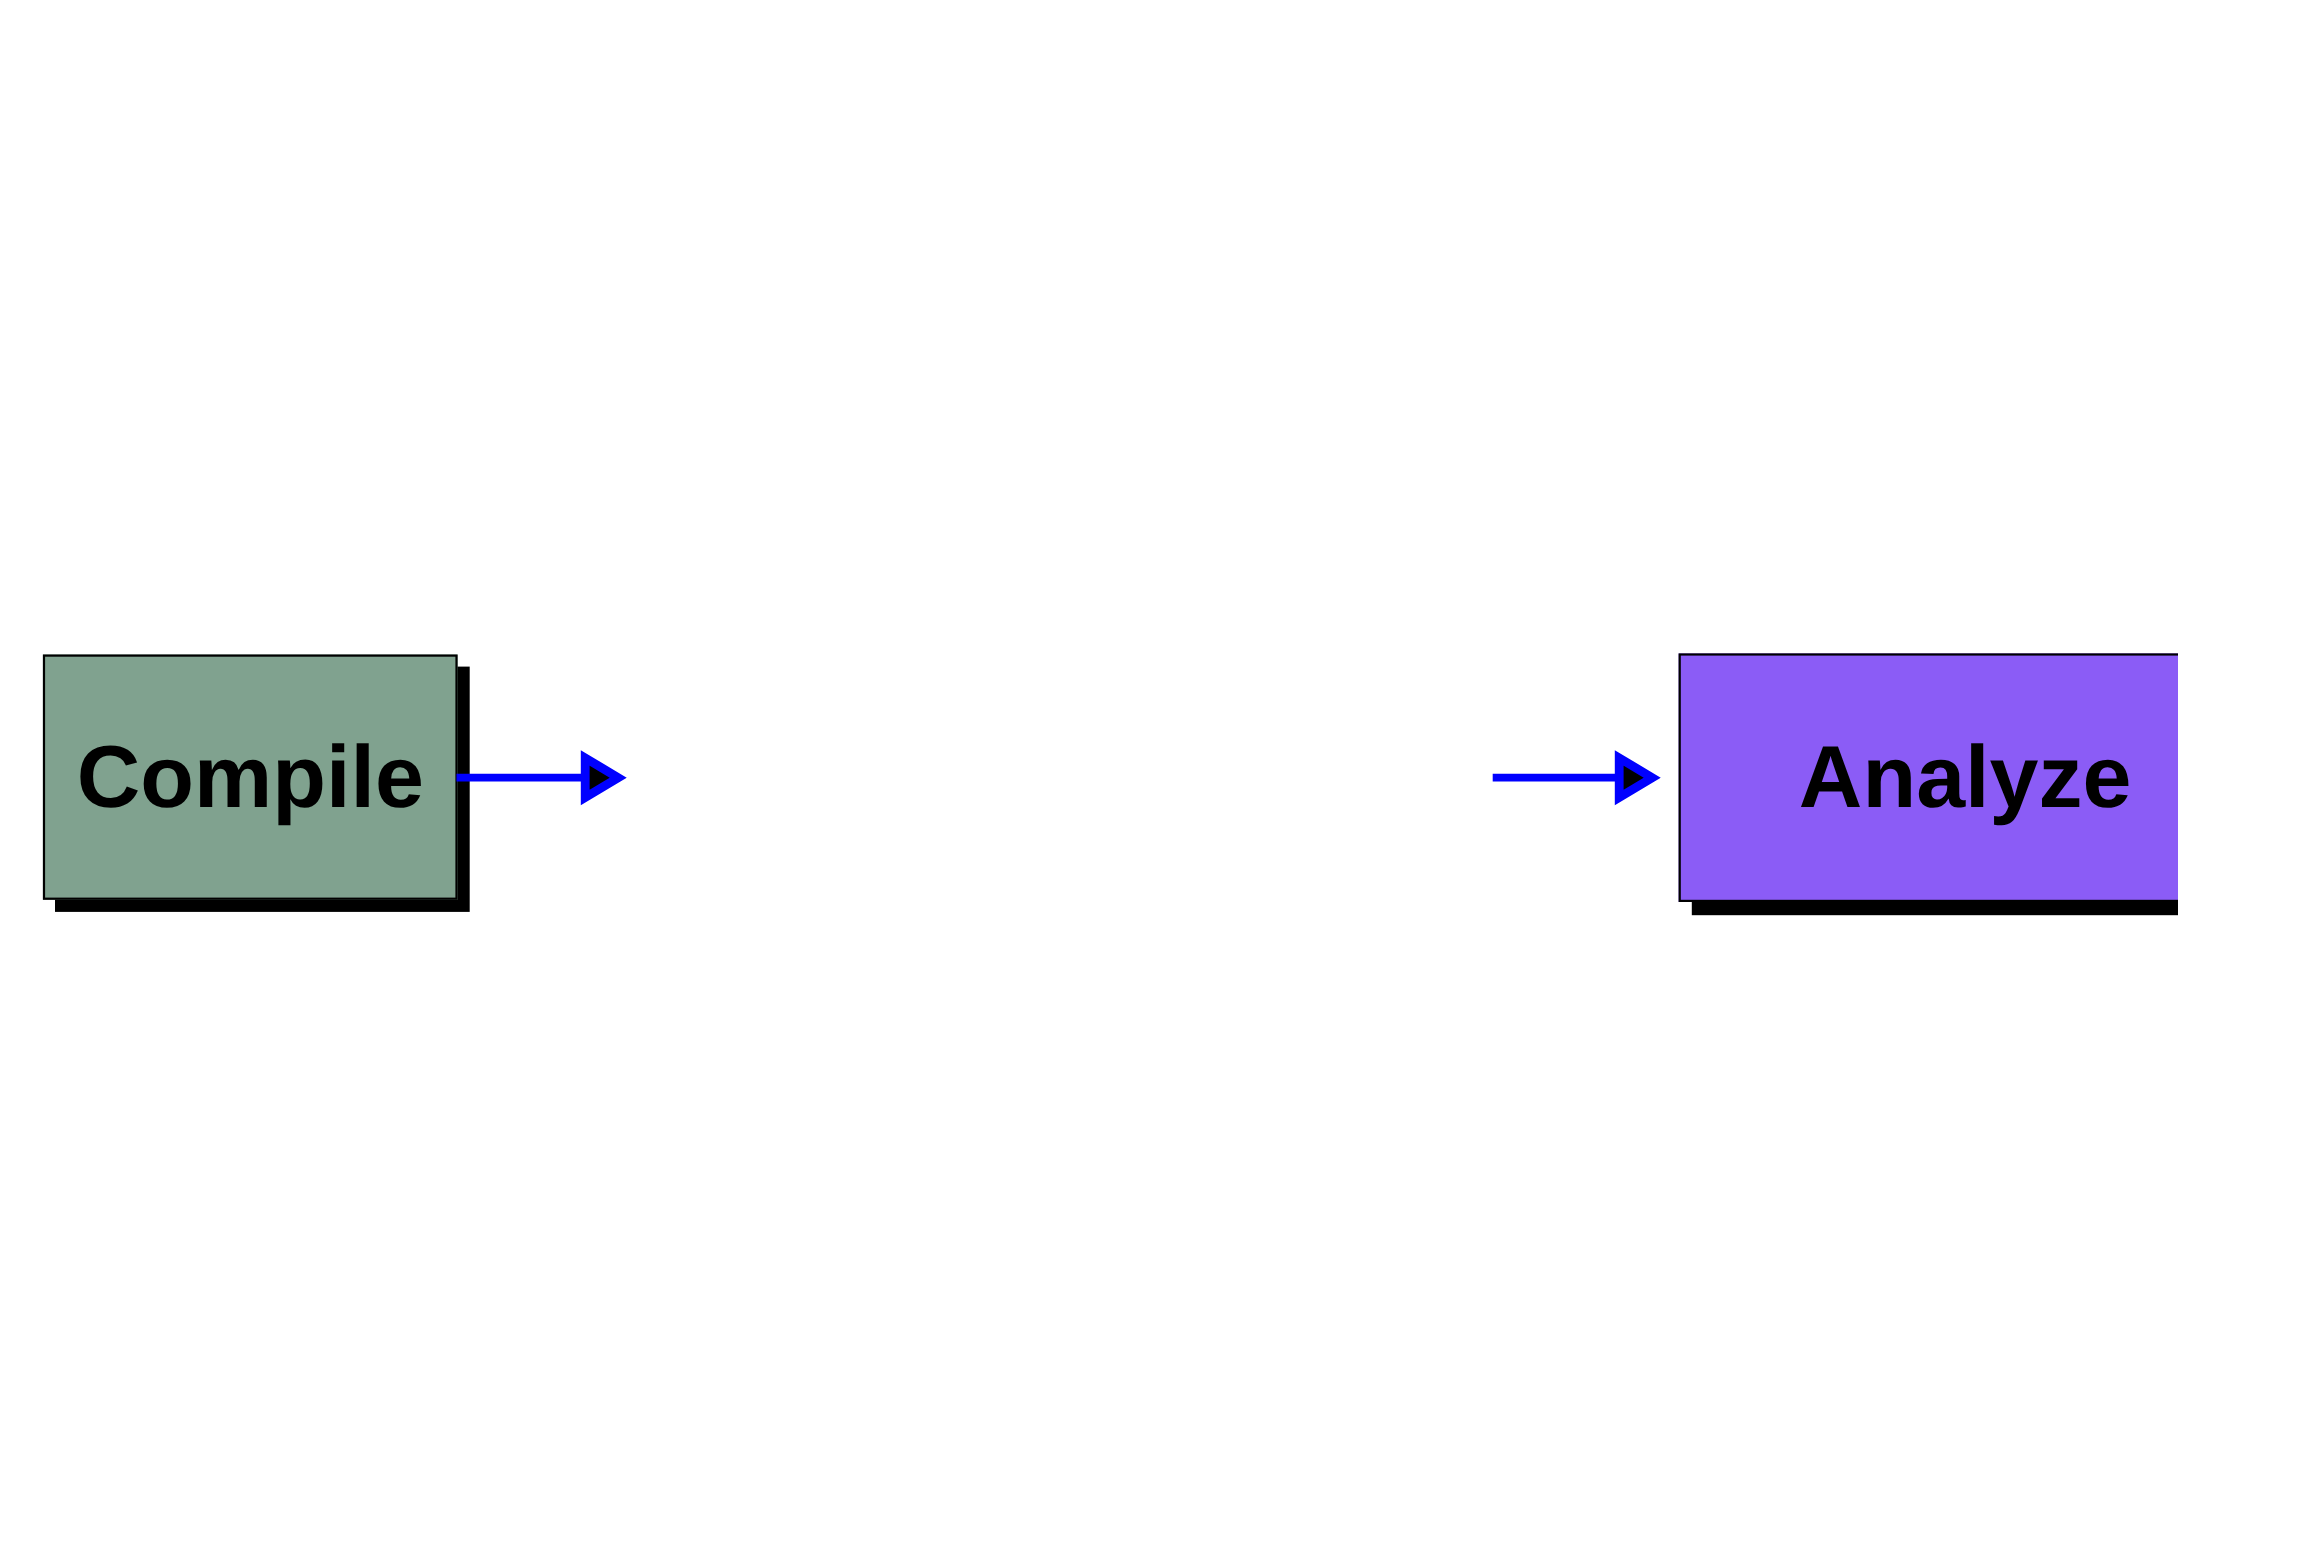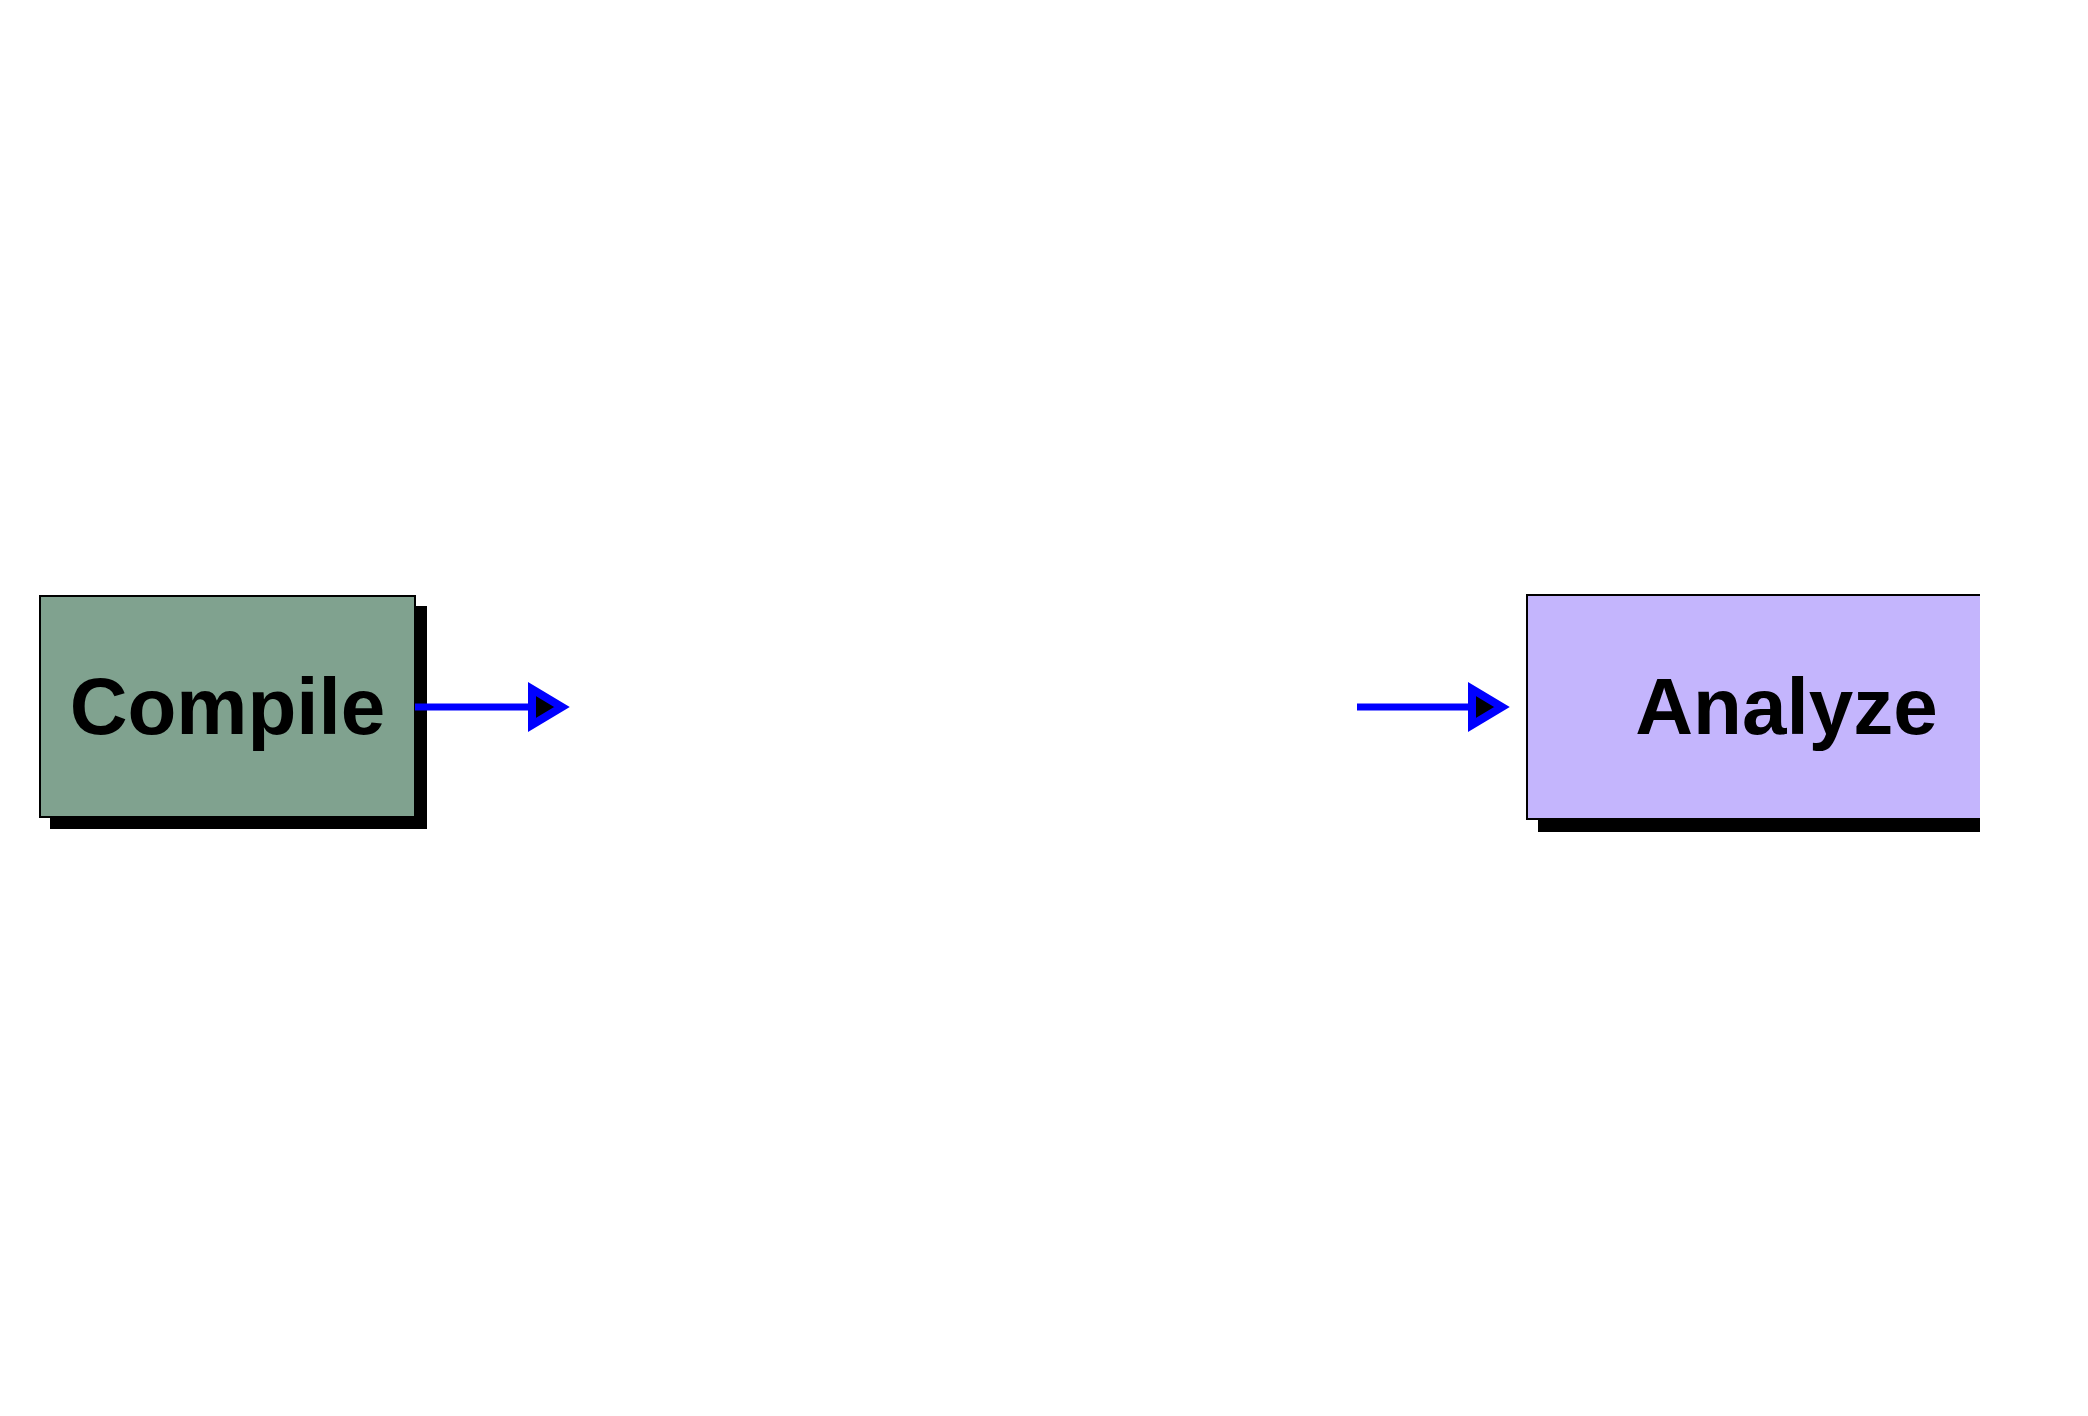--- a/index.html
+++ b/index.html
@@ -77,17 +77,17 @@
     <line x1="10" y1="30" x2="128" y2="30" style="stroke: rgb(0, 0, 255);"></line>
     <polygon points="127,12 127,48 157,30" style="fill: rgb(0, 0, 0); stroke: rgb(0, 0, 255);"></polygon>
   </svg>
 
 
   <svg class="connector connector-2" viewBox="0 0 175 60">
     <line x1="12" y1="30" x2="128" y2="30" style="stroke: rgb(0, 0, 255);"></line>
     <polygon points="127,12 127,48 157,30" style="fill: rgb(0, 0, 0); stroke: rgb(0, 0, 255);"></polygon>
   </svg>
 
-  <div class="node node-analyze" style="background-color: #c4b5fd; border-color: rgb(0, 0, 0);">
+  <div class="node node-analyze" style="background-color: #8b5cf6; border-color: rgb(0, 0, 0);">
     <span class="big-label">Analyze</span>
   </div>
 
 </div>
 
 </body></html>

